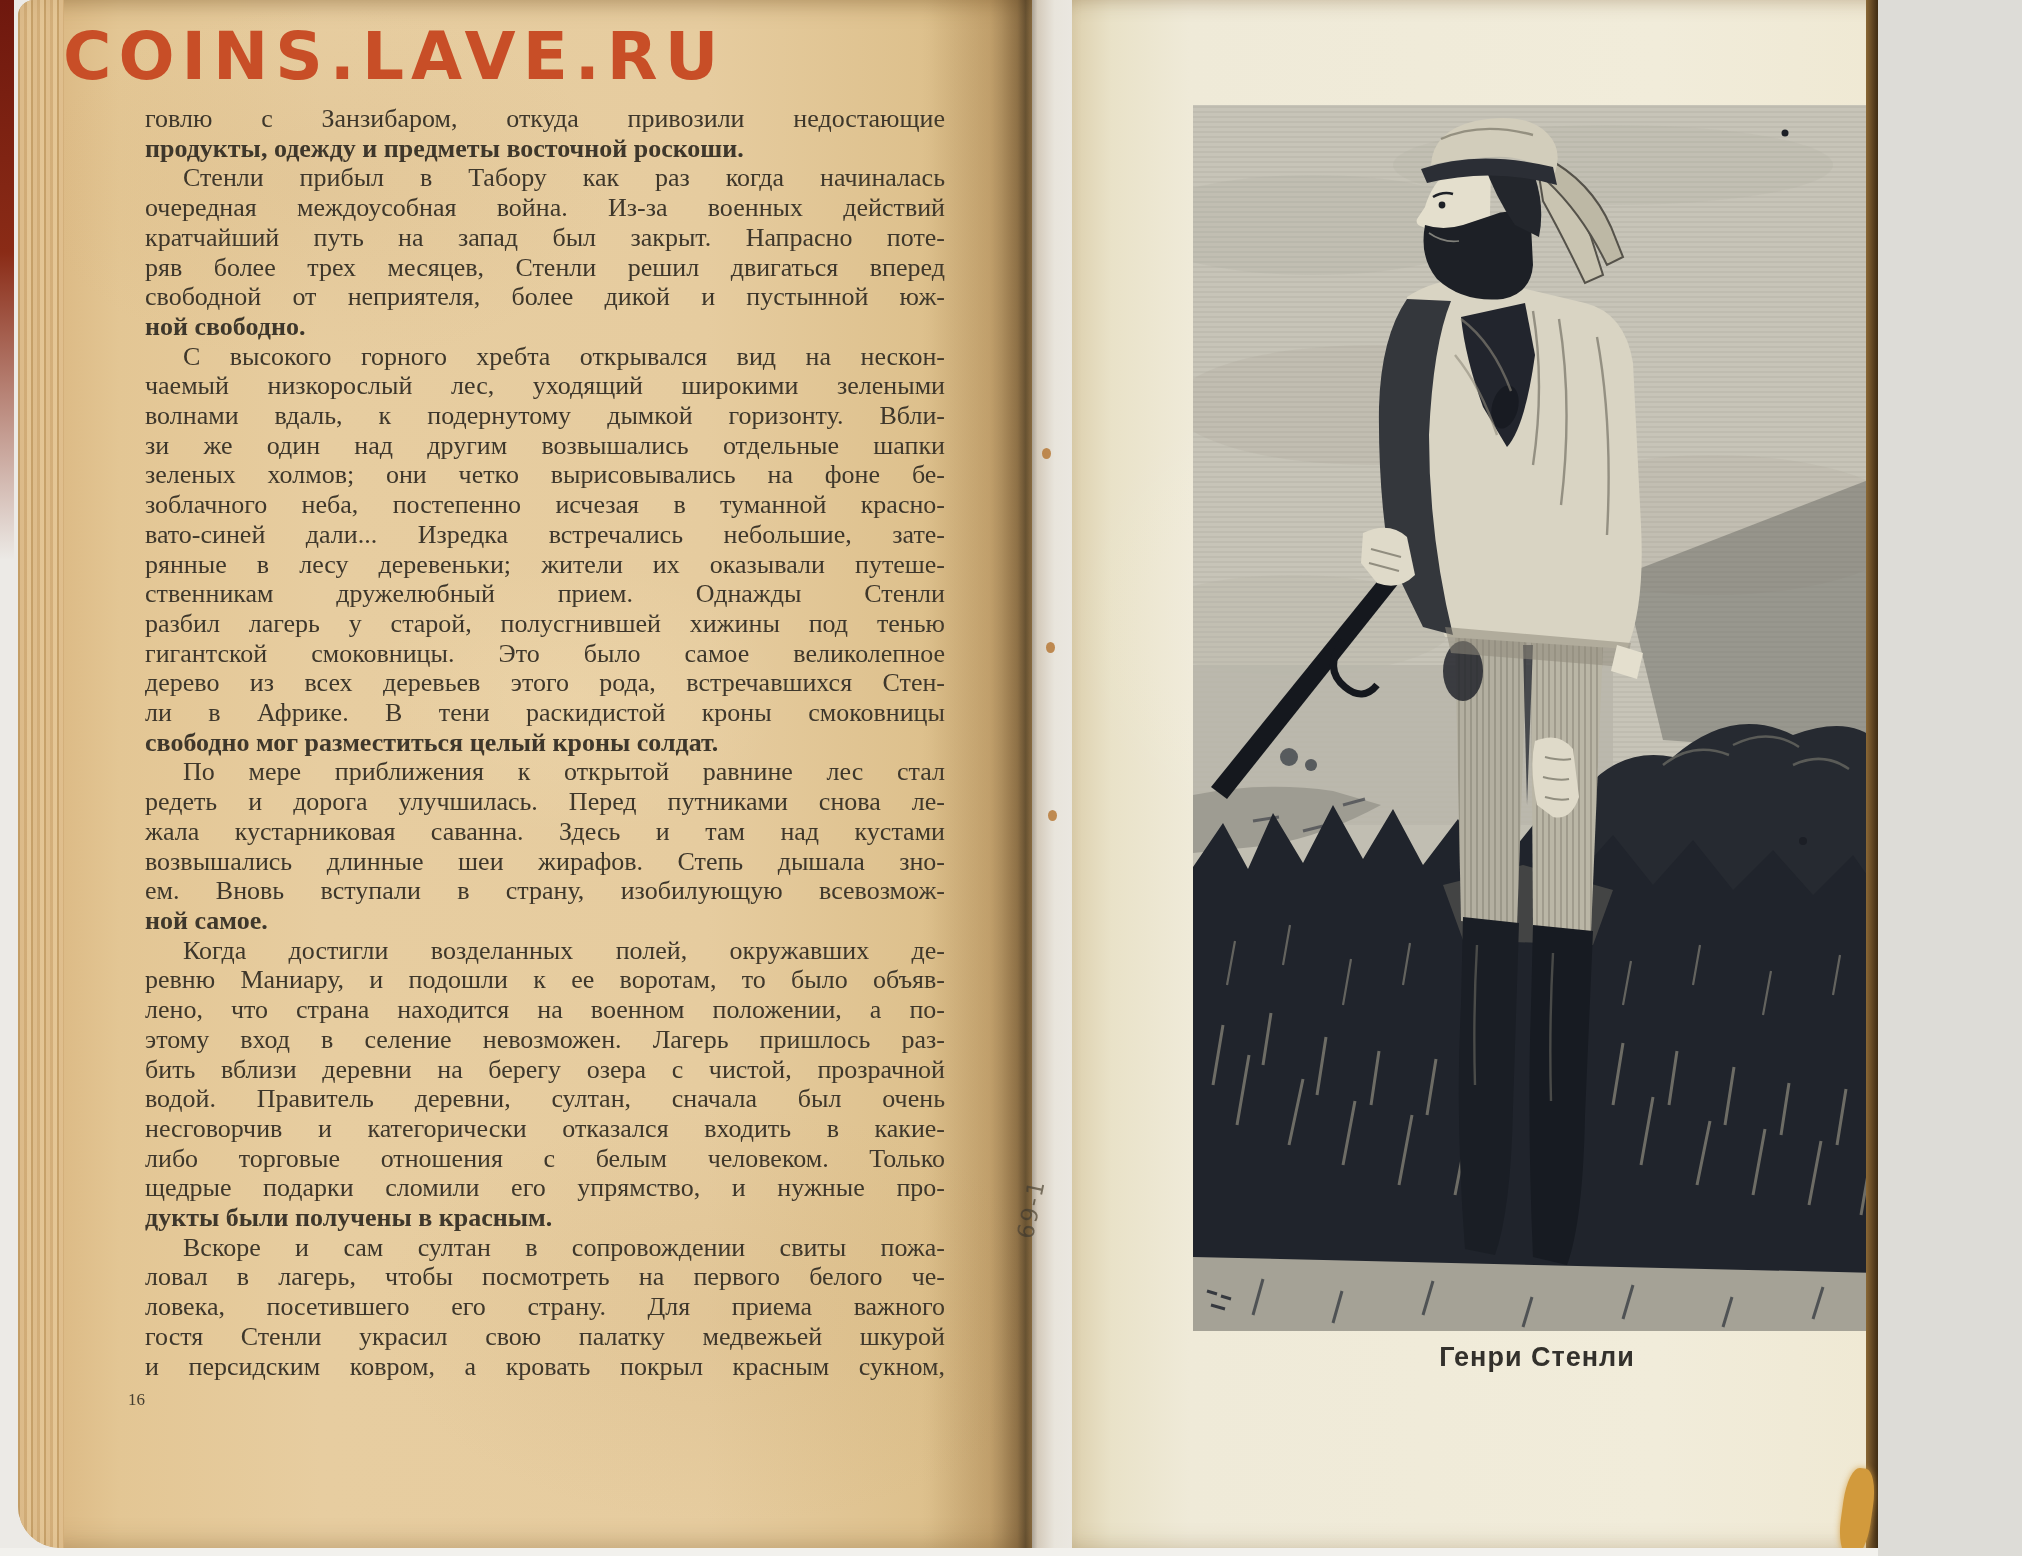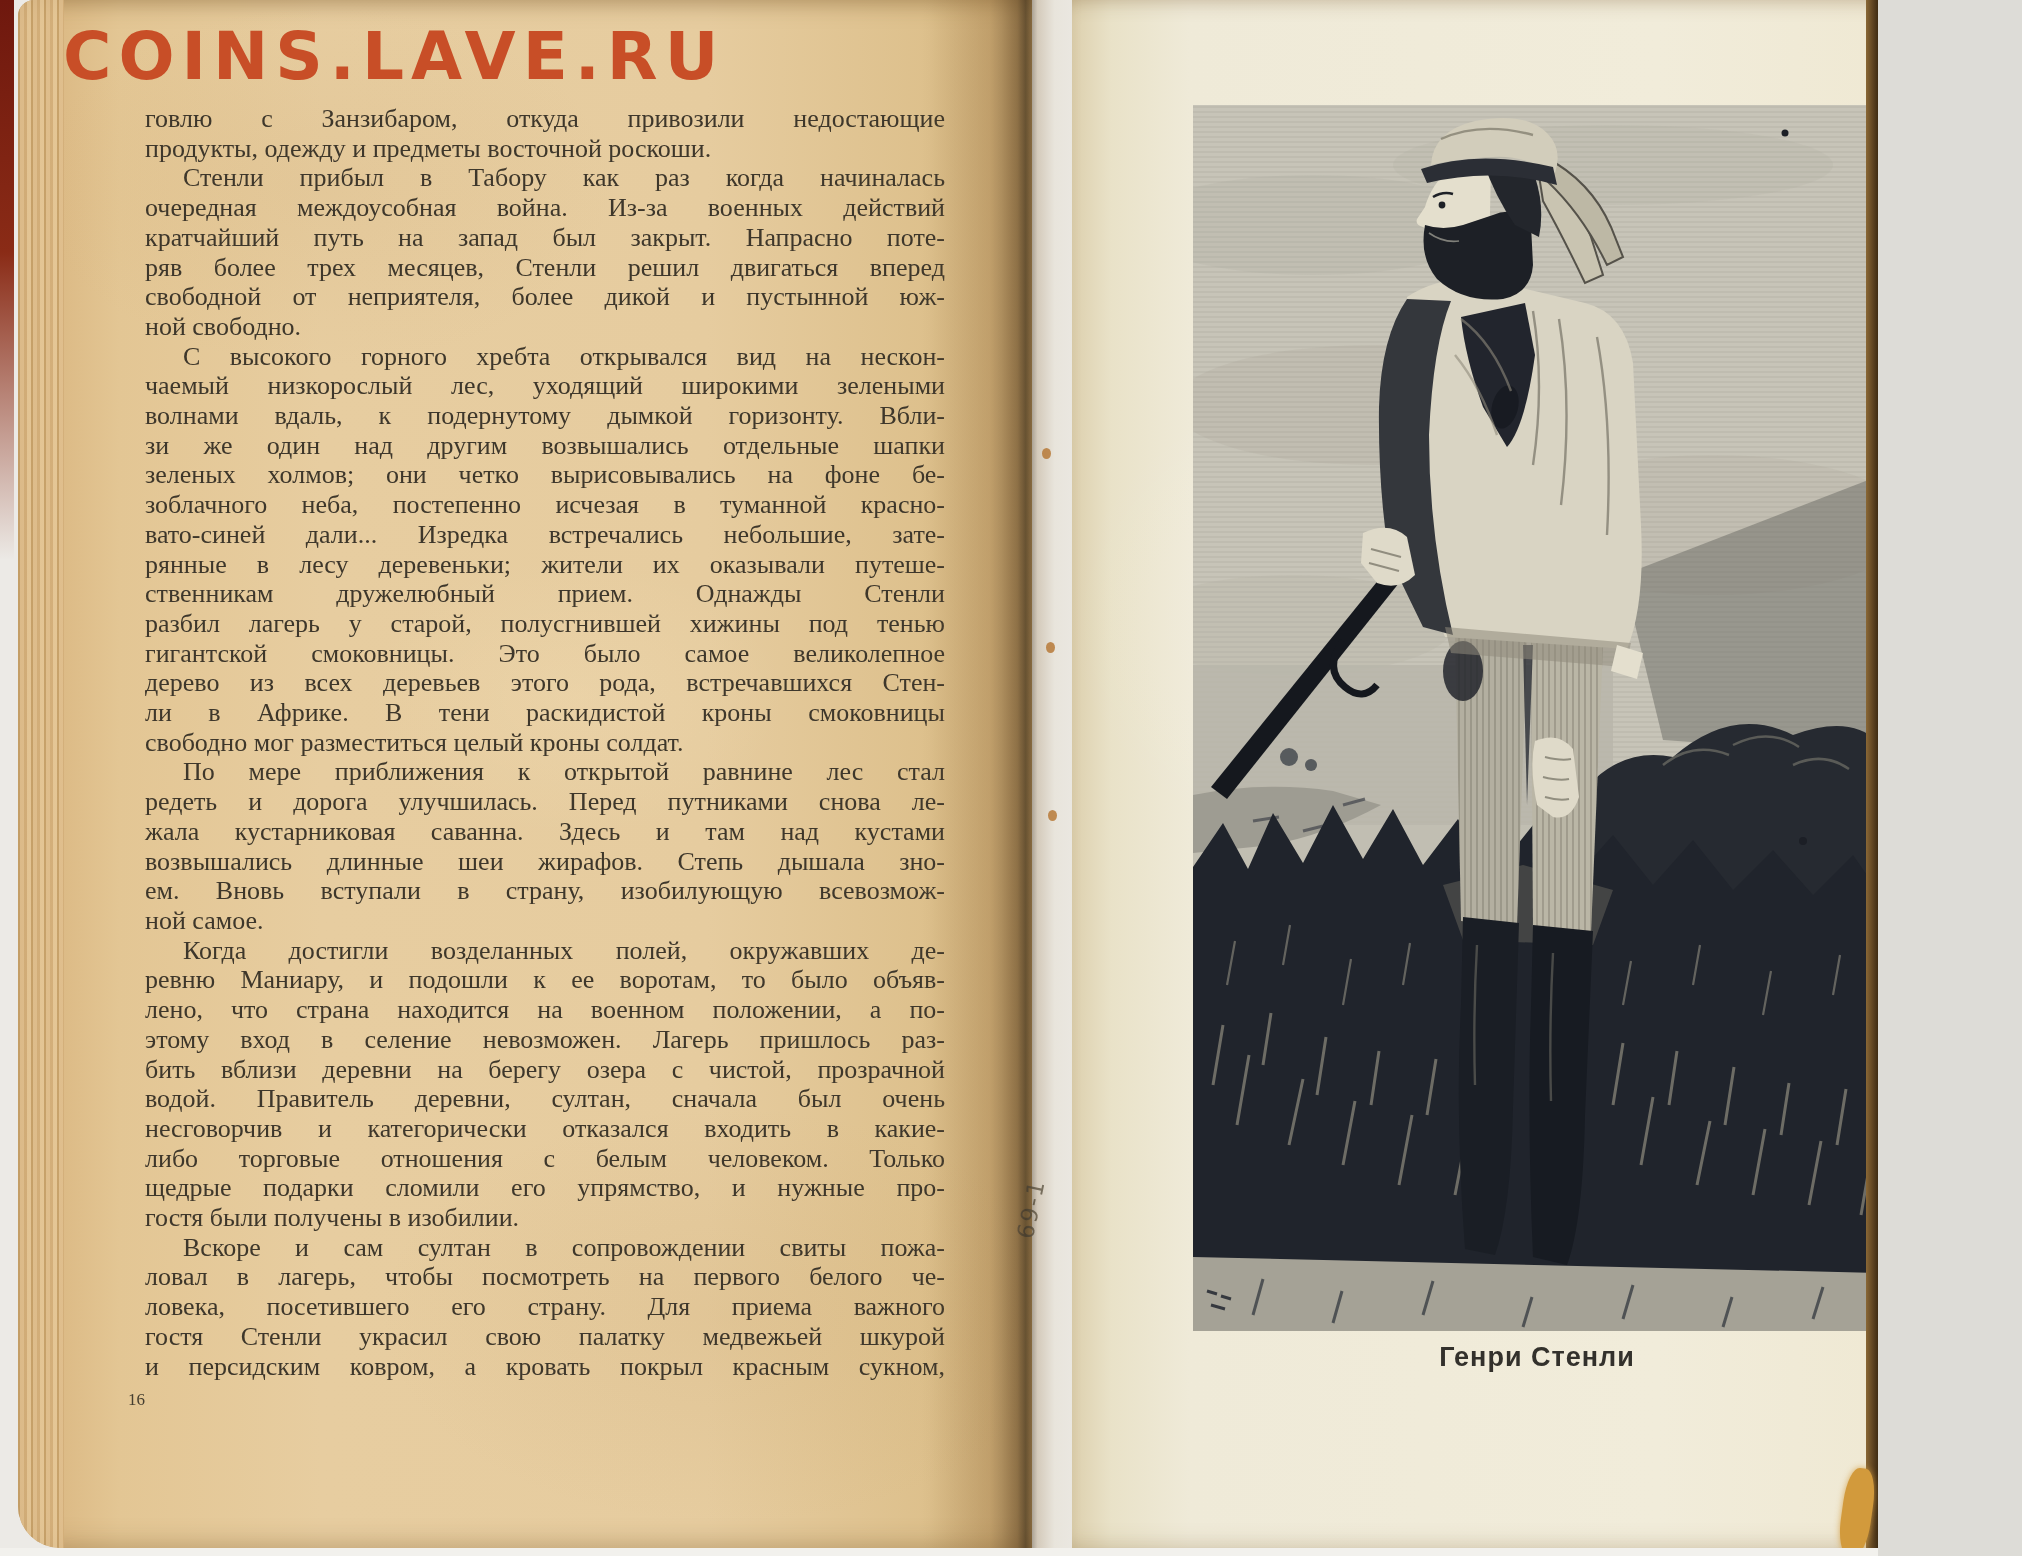--- a/index.html
+++ b/index.html
@@ -20,21 +20,21 @@
   .cover-sliver-left{position:absolute;left:0;top:0;width:14px;height:560px;
     background:linear-gradient(180deg,#6f180e,#8a2b16 45%,rgba(138,60,30,0));}
 
   .watermark{position:absolute;left:45px;top:18px;
     font-family:"DejaVu Sans",sans-serif;font-weight:700;font-size:66px;letter-spacing:7px;
     color:#c84e27;white-space:nowrap;}
 
   .text-block{position:absolute;left:127px;top:104px;width:800px;
     font-size:26px;line-height:29.7px;color:#3e372b;}
   .text-line{text-align:justify;text-align-last:justify;white-space:normal;}
-  .text-line.pe{text-align-last:left;}
+  .text-line.pe{text-align-last:left;font-weight:bold;}
   .text-line.ind{text-indent:38px;}
 
   .page-number{position:absolute;left:110px;top:1390px;font-size:17px;color:#453e30;}
 
   .spine-stamp{position:absolute;left:958px;top:1196px;width:110px;text-align:center;
     font-family:"DejaVu Sans",sans-serif;font-size:23px;letter-spacing:2px;color:#56534a;
     transform:rotate(-78deg);opacity:.85;}
 
   
   .gutter{position:absolute;left:922px;top:0;width:170px;height:1548px;pointer-events:none;
@@ -97,21 +97,21 @@
         <div class="text-line pe">ной самое.</div>
         <div class="text-line ind">Когда достигли возделанных полей, окружавших де-</div>
         <div class="text-line">ревню Маниару, и подошли к ее воротам, то было объяв-</div>
         <div class="text-line">лено, что страна находится на военном положении, а по-</div>
         <div class="text-line">этому вход в селение невозможен. Лагерь пришлось раз-</div>
         <div class="text-line">бить вблизи деревни на берегу озера с чистой, прозрачной</div>
         <div class="text-line">водой. Правитель деревни, султан, сначала был очень</div>
         <div class="text-line">несговорчив и категорически отказался входить в какие-</div>
         <div class="text-line">либо торговые отношения с белым человеком. Только</div>
         <div class="text-line">щедрые подарки сломили его упрямство, и нужные про-</div>
-        <div class="text-line pe">гостя были получены в изобилии.</div>
+        <div class="text-line pe">дукты были получены в красным.</div>
         <div class="text-line ind">Вскоре и сам султан в сопровождении свиты пожа-</div>
         <div class="text-line">ловал в лагерь, чтобы посмотреть на первого белого че-</div>
         <div class="text-line">ловека, посетившего его страну. Для приема важного</div>
         <div class="text-line">гостя Стенли украсил свою палатку медвежьей шкурой</div>
         <div class="text-line">и персидским ковром, а кровать покрыл красным сукном,</div>
       </div>
     <div class="page-number">16</div>
     <div class="spine-stamp">69-1</div>
   </div>
   <div class="cover-sliver-left"></div>

